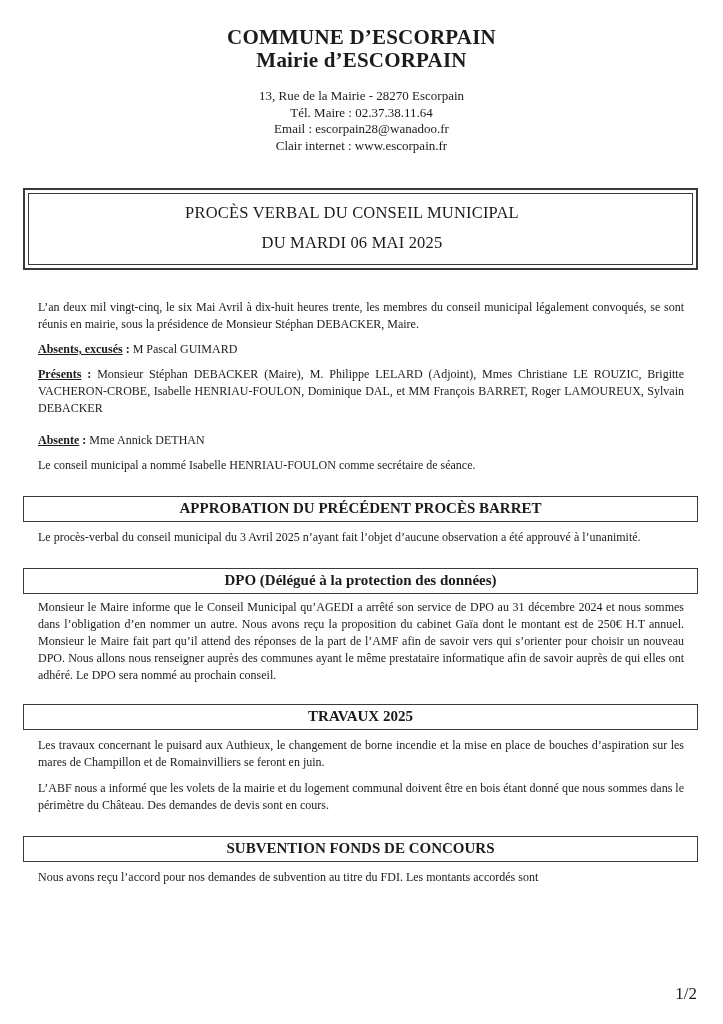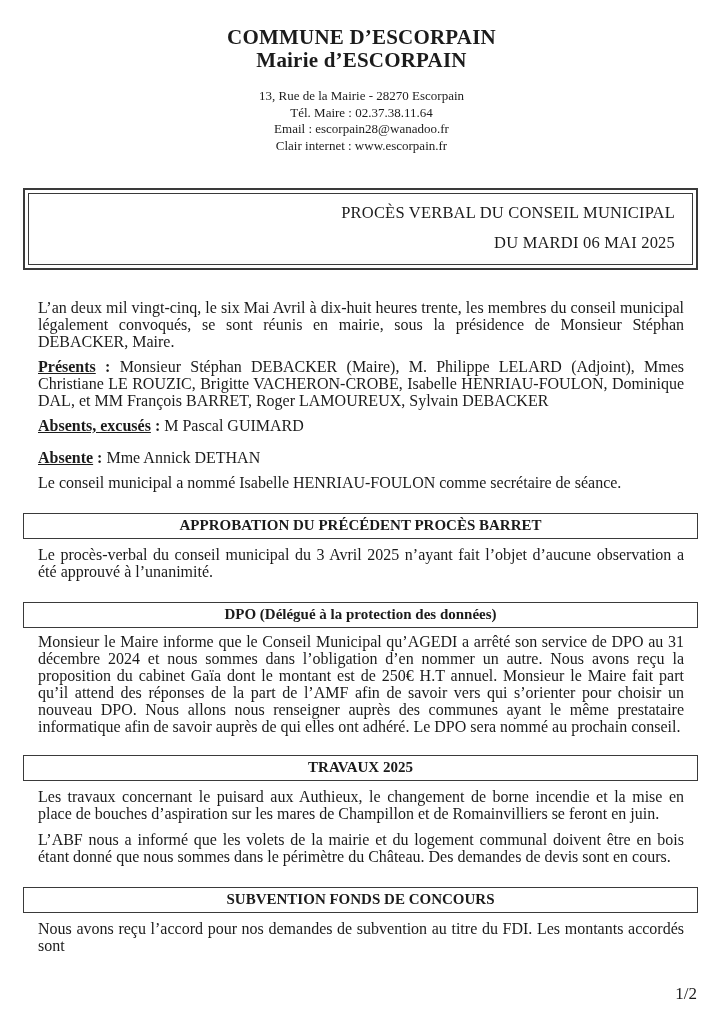--- a/index.html
+++ b/index.html
@@ -18,28 +18,28 @@
   .address-block { margin-top:16px; font-size:13px; line-height:16.5px; }
   .email-link { color:#1b1b1b; }
   
   .title-box {
     margin:34px 25px 0 23px;
     border:2px solid #3a3a3a;
     padding:3px;
   }
   .title-box-inner {
     border:1px solid #3a3a3a;
-    text-align:right;
+    text-align:center;
     padding:4px 17px 6px 0;
   }
   .title-line { font-size:16.5px; line-height:30px; letter-spacing:0.2px; }
   
   .para {
     margin:0 39px 0 38px;
-    font-size:16px;
+    font-size:12px;
     line-height:17px;
     text-align:justify;
   }
   .mt-open { margin-top:29px; }
   .mt-p { margin-top:8px; }
   .mt-p9 { margin-top:9px; }
   .mt-absente { margin-top:15px; }
   .mt-after-box { margin-top:7px; }
   .mt-after-box5 { margin-top:5px; }
   .lbl { font-weight:bold; text-decoration:underline; }
@@ -80,23 +80,23 @@
 
   <div class="title-box">
     <div class="title-box-inner">
       <div class="title-line">PROCÈS VERBAL DU CONSEIL MUNICIPAL</div>
       <div class="title-line">DU MARDI 06 MAI 2025</div>
     </div>
   </div>
 
   <p class="para mt-open">L’an deux mil vingt-cinq, le six Mai Avril à dix-huit heures trente, les membres du conseil municipal légalement convoqués, se sont réunis en mairie, sous la présidence de Monsieur Stéphan DEBACKER, Maire.</p>
 
+  <p class="para mt-p"><span class="lbl">Absents, excusés</span><span class="sep"> : </span><span>M Pascal GUIMARD</span></p>
+
   <p class="para mt-p"><span class="lbl">Présents</span><span class="sep"> : </span><span>Monsieur Stéphan DEBACKER (Maire), M. Philippe LELARD (Adjoint), Mmes Christiane LE ROUZIC, Brigitte VACHERON-CROBE, Isabelle HENRIAU-FOULON, Dominique DAL, et MM François BARRET, Roger LAMOUREUX, Sylvain DEBACKER</span></p>
-
-  <p class="para mt-p"><span class="lbl">Absents, excusés</span><span class="sep"> : </span><span>M Pascal GUIMARD</span></p>
 
   <p class="para mt-absente"><span class="lbl">Absente</span><span class="sep"> : </span><span>Mme Annick DETHAN</span></p>
 
   <p class="para mt-p">Le conseil municipal a nommé Isabelle HENRIAU-FOULON comme secrétaire de séance.</p>
 
   <div class="section-box">APPROBATION DU PRÉCÉDENT PROCÈS BARRET</div>
   <p class="para mt-after-box">Le procès-verbal du conseil municipal du 3 Avril 2025 n’ayant fait l’objet d’aucune observation a été approuvé à l’unanimité.</p>
 
   <div class="section-box">DPO (Délégué à la protection des données)</div>
   <p class="para mt-after-box5">Monsieur le Maire informe que le Conseil Municipal qu’AGEDI a arrêté son service de DPO au 31 décembre 2024 et nous sommes dans l’obligation d’en nommer un autre. Nous avons reçu la proposition du cabinet Gaïa dont le montant est de 250€ H.T annuel. Monsieur le Maire fait part qu’il attend des réponses de la part de l’AMF afin de savoir vers qui s’orienter pour choisir un nouveau DPO. Nous allons nous renseigner auprès des communes ayant le même prestataire informatique afin de savoir auprès de qui elles ont adhéré. Le DPO sera nommé au prochain conseil.</p>

